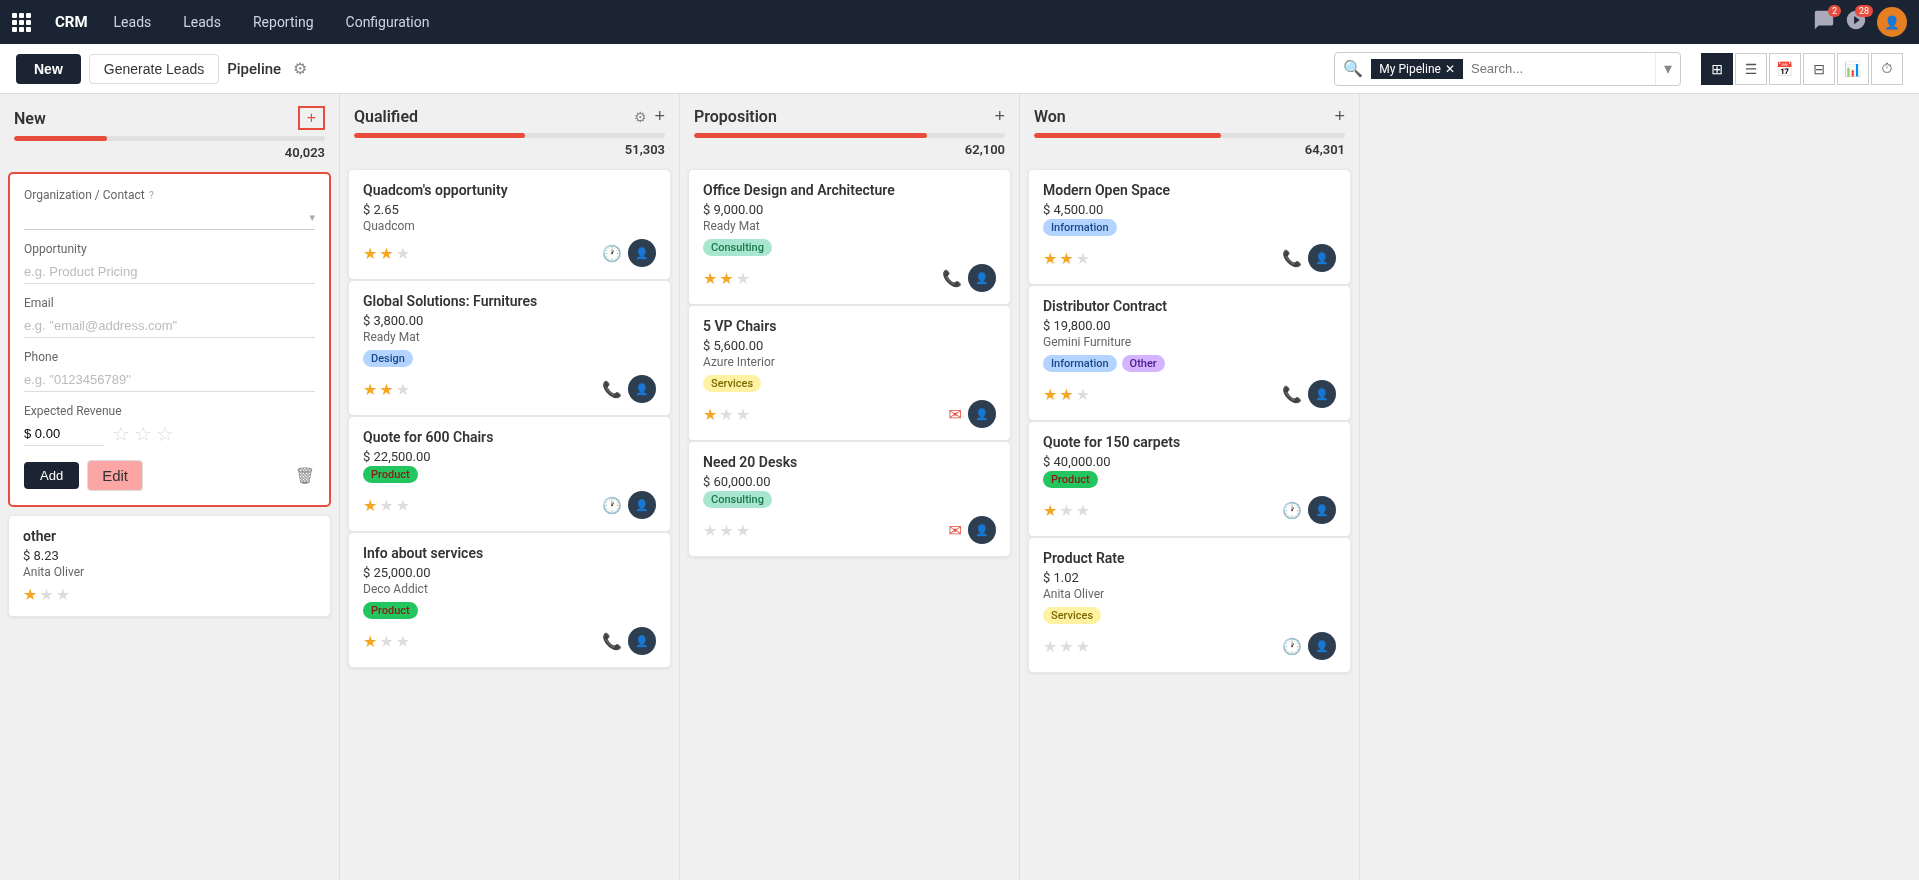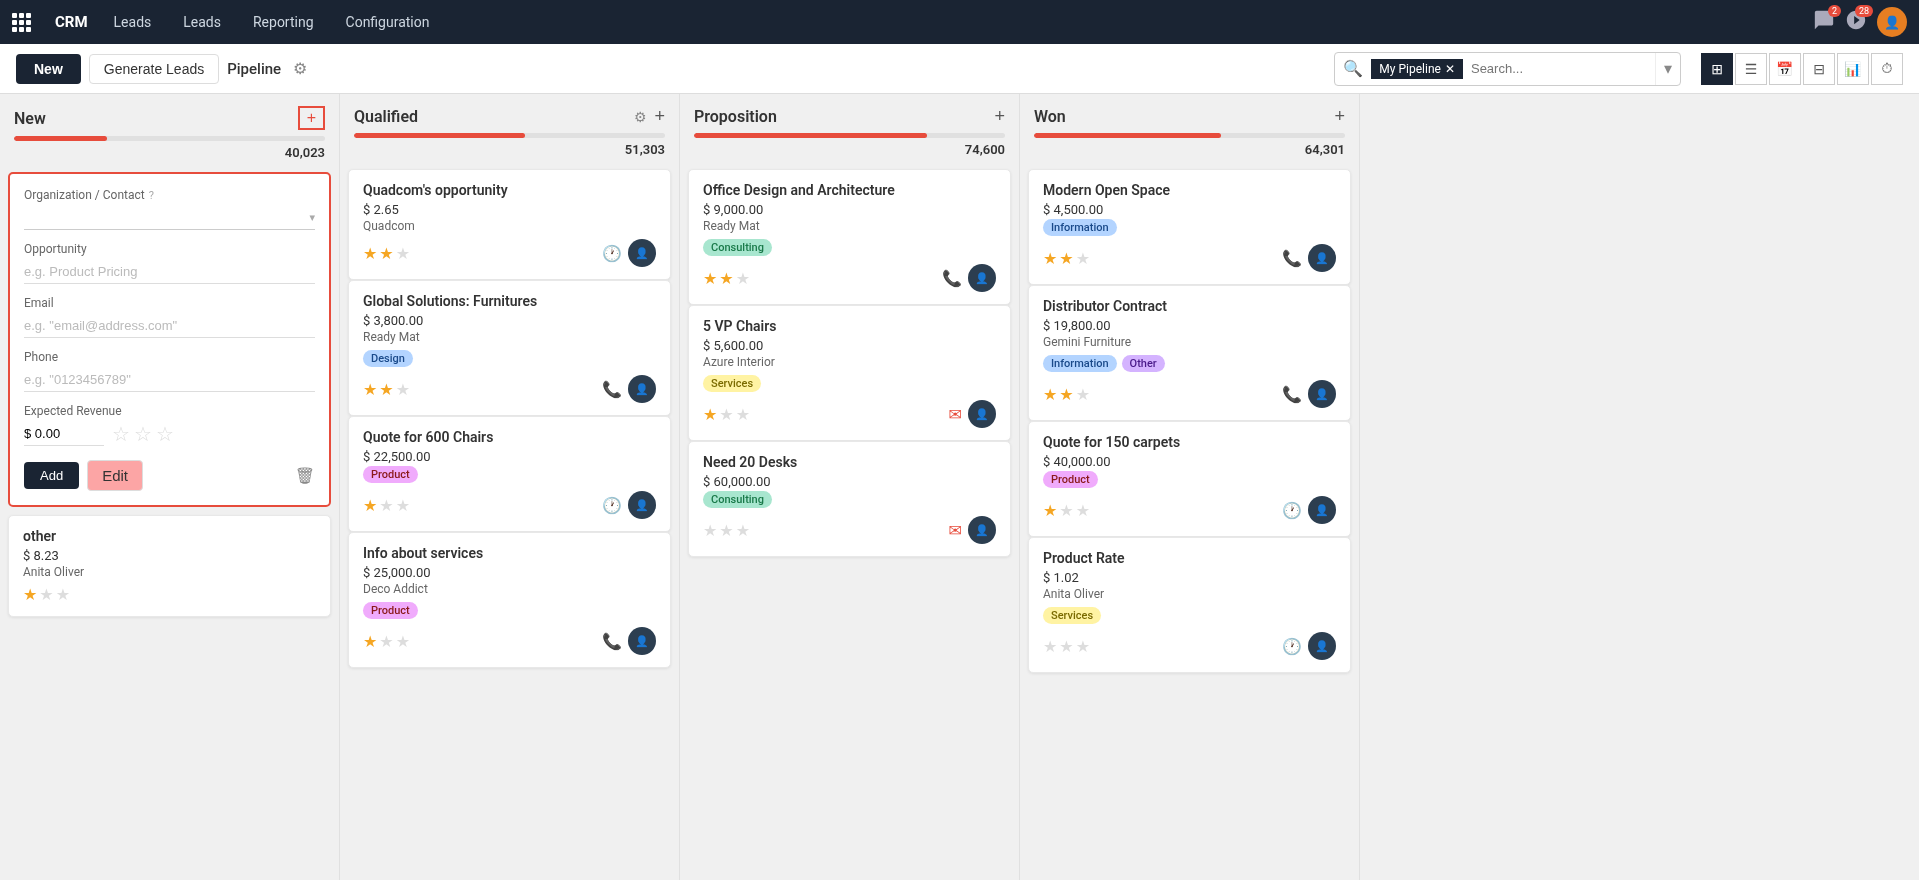--- a/index.html
+++ b/index.html
@@ -110,21 +110,21 @@
       border: 1px solid #e8e8e8;
     }
     .card-title { font-size: 14px; font-weight: 600; color: #333; margin-bottom: 4px; }
     .card-amount { font-size: 13px; color: #333; margin-bottom: 2px; }
     .card-company { font-size: 12px; color: #666; margin-bottom: 6px; }
     .card-tags { display: flex; gap: 5px; flex-wrap: wrap; margin-bottom: 8px; }
     .tag { padding: 2px 8px; border-radius: 10px; font-size: 11px; font-weight: 500; }
     .tag-consulting { background: #a8e6cf; color: #1a7a4a; }
     .tag-design { background: #b3d4ff; color: #1a4a8a; }
     .tag-services { background: #fff3a3; color: #7a6a00; }
-    .tag-product { background: #f0abfc; color: #8a1a1a; }
+    .tag-product { background: #22c55e; color: #8a1a1a; }
     .tag-information { background: #b3d4ff; color: #1a4a8a; }
     .tag-other { background: #d4b3ff; color: #4a1a8a; }
     .card-footer { display: flex; align-items: center; gap: 6px; }
     .stars { display: flex; gap: 2px; }
     .star { font-size: 16px; }
     .star.filled { color: #f5a623; }
     .star.empty { color: #ddd; }
     .card-action-icon { margin-left: auto; }
     .avatar-small { width: 28px; height: 28px; border-radius: 50%; background: #2c3e50; display: flex; align-items: center; justify-content: center; color: #fff; font-size: 11px; }
     .action-phone { color: #e74c3c; font-size: 16px; }
@@ -413,21 +413,21 @@
   </div>
 
   <div class="kanban-col">
     <div class="col-header">
       <span class="col-title">Proposition</span>
       <button class="col-add">+</button>
     </div>
     <div class="col-progress-bar">
       <div class="col-progress-fill" style="width: 75%;"></div>
     </div>
-    <div class="col-amount">74,600</div>
+    <div class="col-amount">62,100</div>
     <div class="col-cards">
 
       <div class="kanban-card">
         <div class="card-title">Office Design and Architecture</div>
         <div class="card-amount">$ 9,000.00</div>
         <div class="card-company">Ready Mat</div>
         <div class="card-tags">
           <span class="tag tag-consulting">Consulting</span>
         </div>
         <div class="card-footer">

